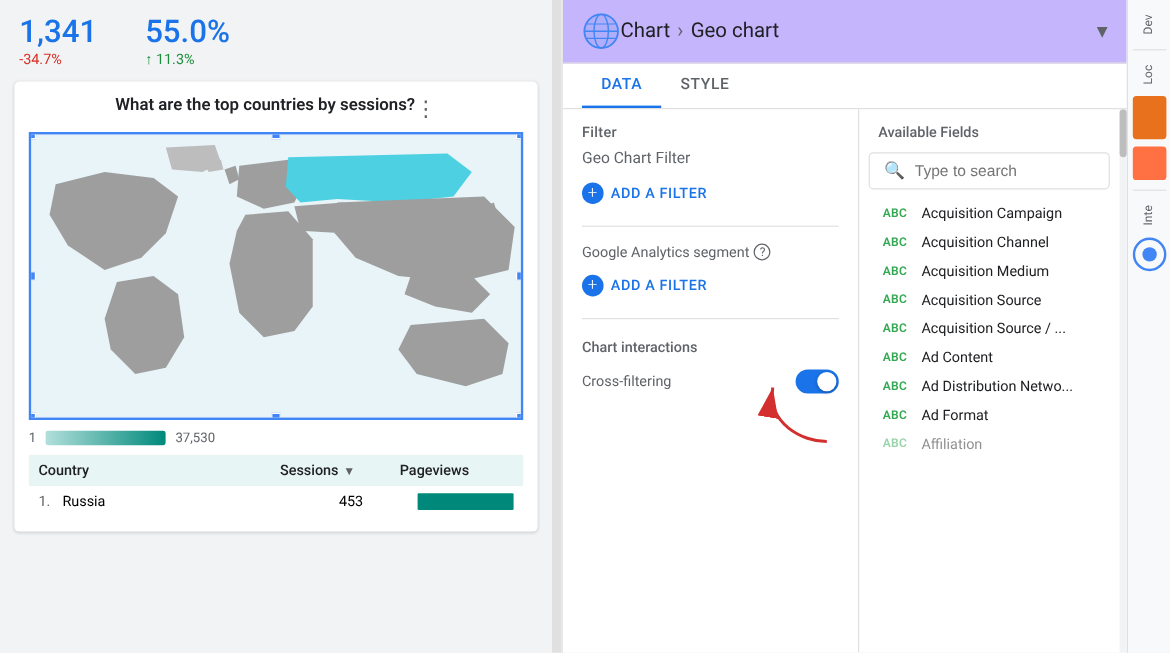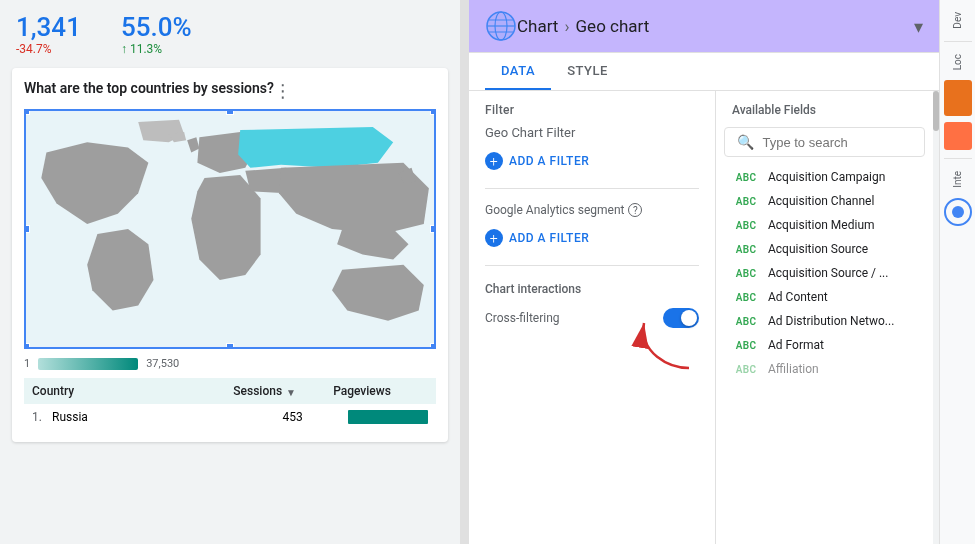--- a/index.html
+++ b/index.html
@@ -28,21 +28,21 @@
 
     .chart-card {
       background: white;
       border-radius: 4px;
       padding: 12px;
       box-shadow: 0 1px 3px rgba(0,0,0,0.15);
     }
 
     .chart-header {
       display: flex;
-      justify-content: flex-start;
+      justify-content: center;
       align-items: flex-start;
       margin-bottom: 8px;
     }
 
     .chart-title {
       font-size: 14px;
       font-weight: 600;
       color: #202124;
     }
 

